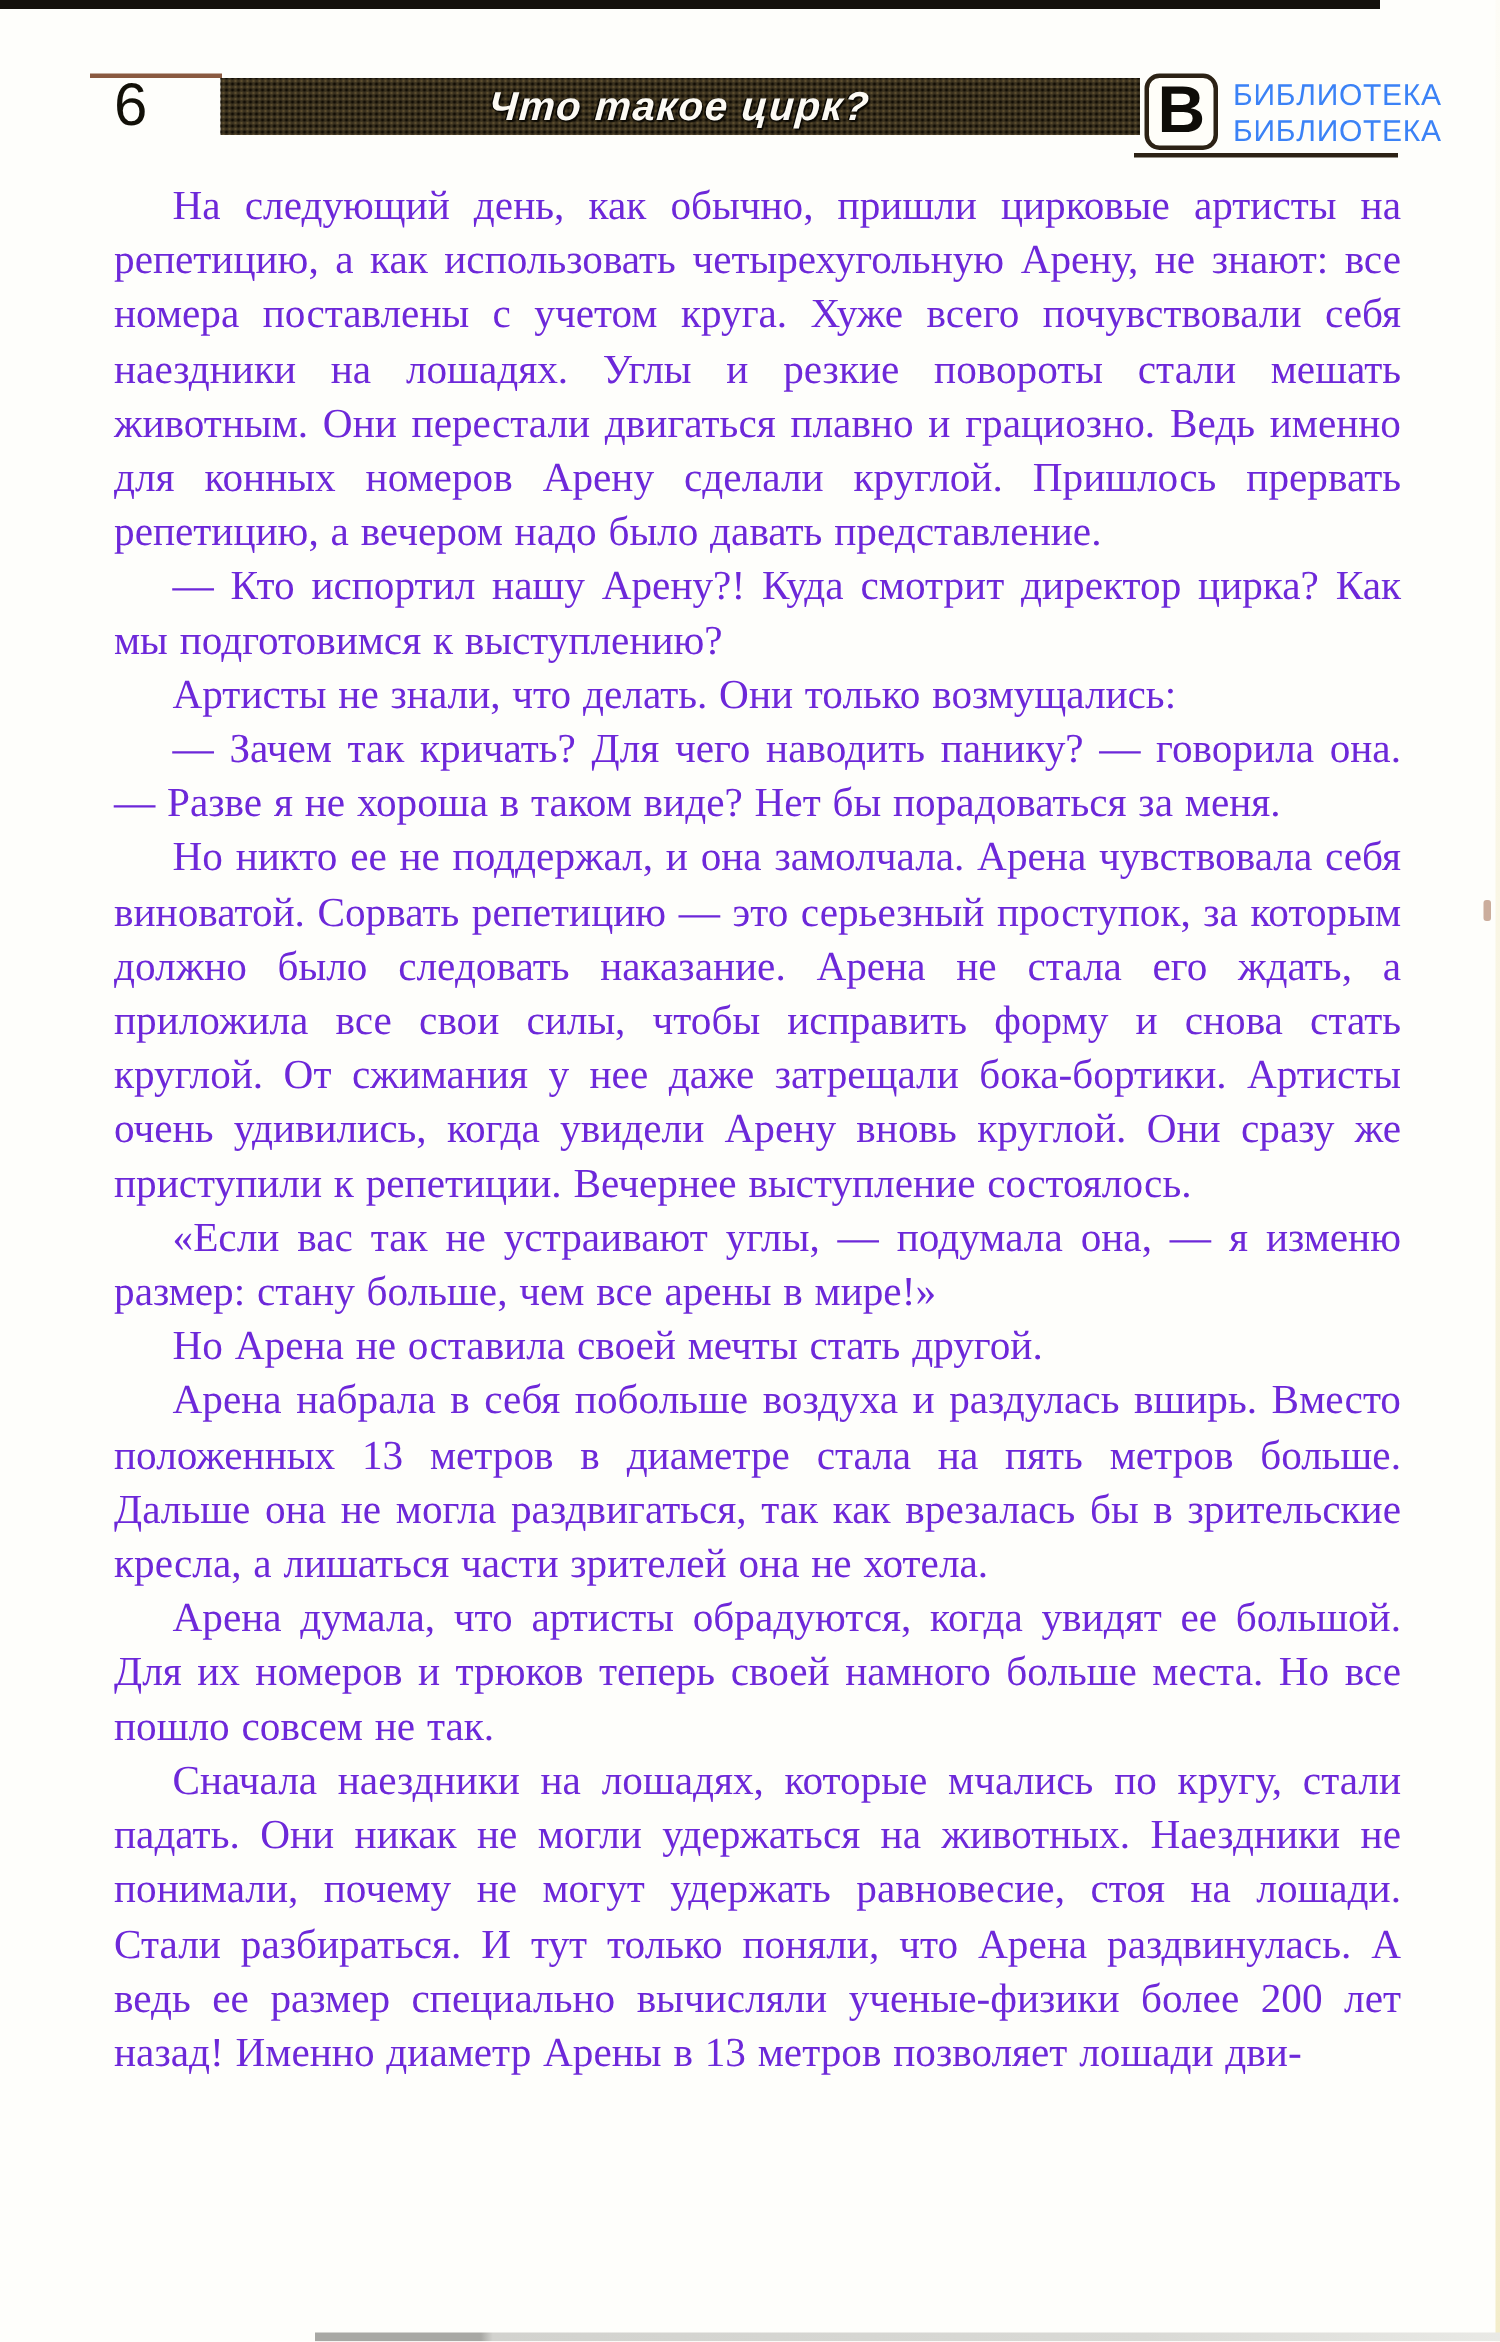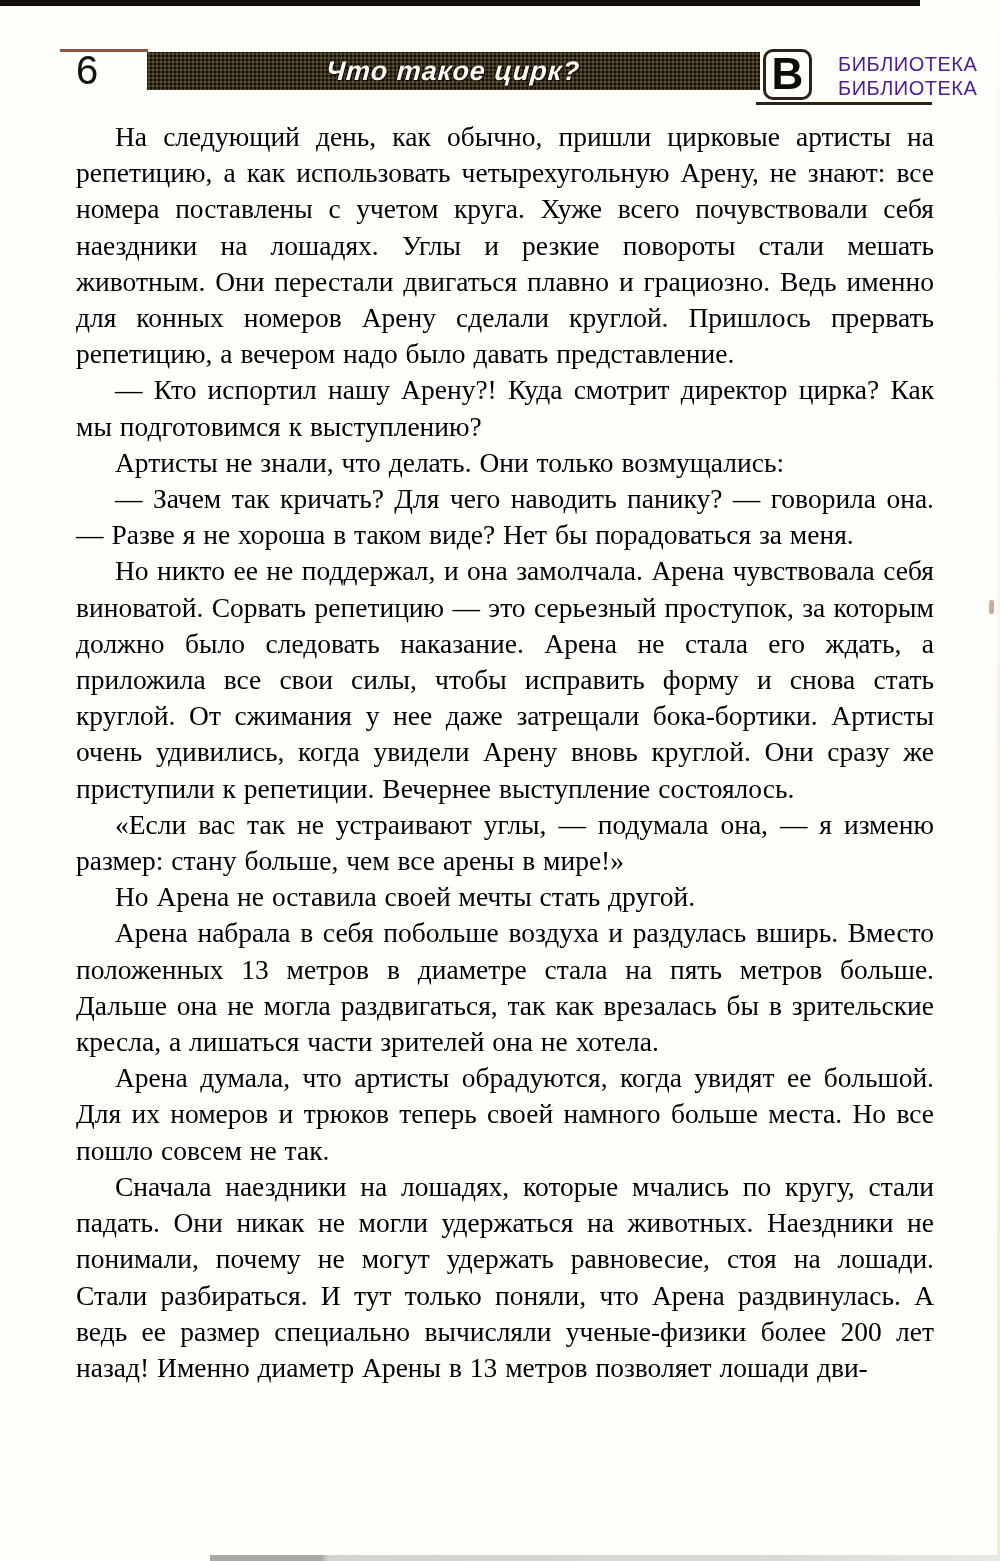--- a/index.html
+++ b/index.html
@@ -103,38 +103,37 @@
     color: #0e0c08;
     padding-bottom: 2px;
   }
   .logo-caption {
     position: absolute;
     left: 822px; top: 52px;
     font-family: "Liberation Sans", sans-serif;
     font-size: 20px;
     line-height: 24px;
     letter-spacing: 0.5px;
-    color: #4c1d95;
+    color: #3b82f6;
     white-space: nowrap;
-    margin-left: 16px;
   }
   .logo-underline {
     position: absolute;
     left: 756px; top: 102px;
     width: 176px; height: 3px;
     background: #2c2215;
   }
   
   .body-text {
     position: absolute;
     left: 76px; top: 119px;
     width: 858px;
     font-size: 27.5px;
     line-height: 36.2px;
-    color: #000000;
+    color: #6d28d9;
     text-align: justify;
   }
   .body-text p {
     margin: 0;
     text-indent: 39px;
     word-spacing: 1px;
   }
 </style>
 </head>
 <body>

